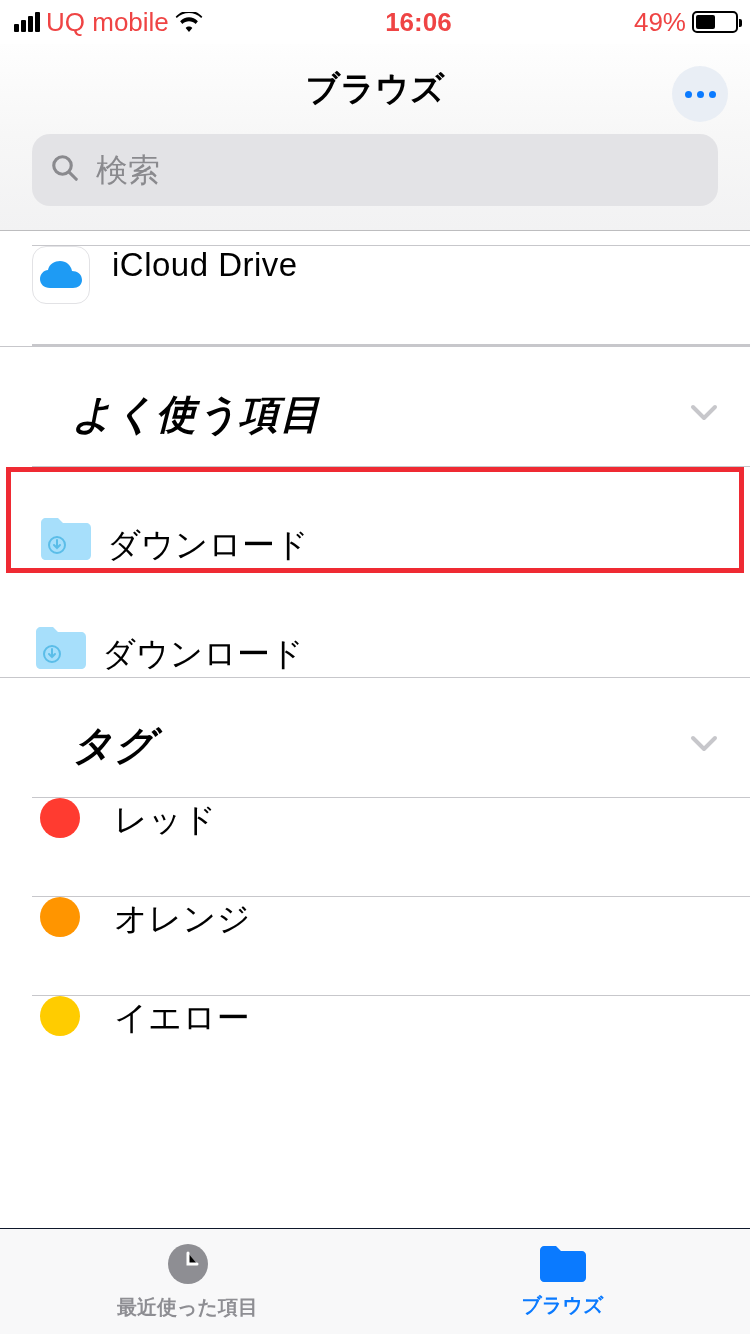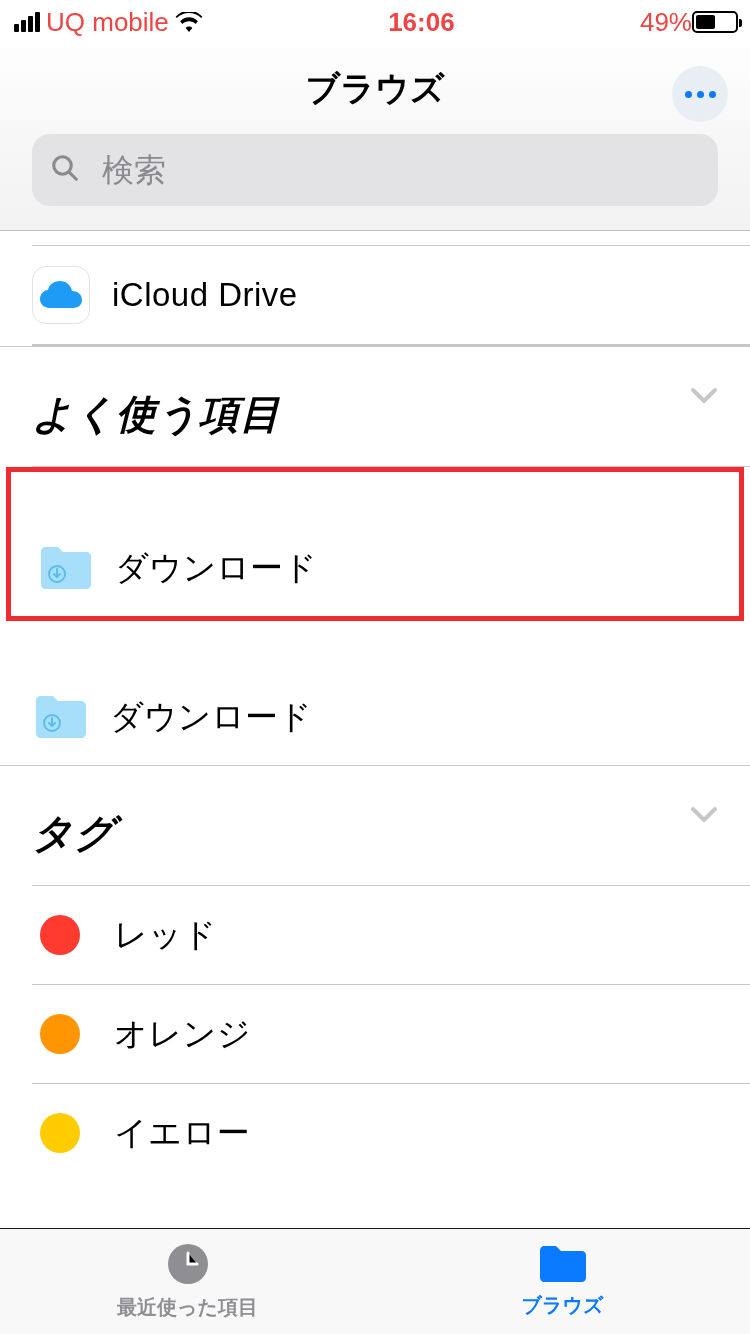--- a/index.html
+++ b/index.html
@@ -7,21 +7,21 @@
       width: 750px; height: 1334px;
       font-family: -apple-system, "Helvetica Neue", "Hiragino Sans", sans-serif;
       background: #fff; overflow: hidden; position: relative;
     }
     .status-bar {
       height: 44px; display: flex; align-items: center;
       justify-content: space-between; padding: 0 12px 0 14px;
       font-size: 26px; font-weight: 500; color: #ef4444;
     }
     .status-left { display: flex; align-items: center; gap: 6px; }
-    .status-right { display: flex; align-items: center; }
+    .status-right { display: flex; align-items: center; gap: 6px; }
     .signal-bars { display: flex; align-items: flex-end; gap: 2px; }
     .signal-bars span {
       width: 5px; background: #000; border-radius: 1px;
     }
     .signal-bars span:nth-child(1){height:8px}
     .signal-bars span:nth-child(2){height:12px}
     .signal-bars span:nth-child(3){height:16px}
     .signal-bars span:nth-child(4){height:20px}
     .wifi-icon svg { display: block; }
     .battery {
@@ -49,65 +49,66 @@
     .more-btn span {
       width: 7px; height: 7px; background: #0a7aff; border-radius: 50%;
     }
 
     .search-wrap {
       padding: 0 32px 24px; background: linear-gradient(#f7f7f7,#f2f2f3);
       border-bottom: 1px solid #bdbdbf;
     }
     .search-field {
       height: 72px; background: #e3e3e6; border-radius: 18px;
-      display: flex; align-items: center; padding: 0 18px; gap: 22px;
+      display: flex; align-items: center; padding: 0 18px; gap: 16px;
     }
     .search-field input {
       flex: 1; border: none; background: transparent; outline: none;
       font-size: 32px; color: #333;
     }
     .search-field input::placeholder { color: #8a8a8e; }
 
     .content { height: 1006px; overflow: hidden; }
     .top-pad { height: 14px; }
 
     .row {
-      display: flex; align-items: center; min-height: 98px;
+      display: flex; min-height: 98px;
       padding: 0 32px; gap: 22px;
     }
     .row .label { font-size: 33px; color: #000; letter-spacing: 0.5px; }
     .divider {
       height: 1px; background: #c7c7cb; margin-left: 32px;
     }
 
     .icon-box {
       width: 58px; height: 58px; border-radius: 14px;
       display: flex; align-items: center; justify-content: center;
       flex-shrink: 0;
     }
     .icon-box.icloud { background: #fff; border: 1px solid #e2e2e5; }
     .icon-box.iphone { background: #8e8e93; }
     .icon-box.trash { background: #8e8e93; }
 
     .section-header {
-      display: flex; justify-content: space-between;
+      display: flex; align-items: center; justify-content: space-between;
       padding: 40px 32px 24px;
+      margin-left: 40px;
     }
     .section-header .title {
       font-size: 40px; font-weight: 800; font-style: italic; letter-spacing: 1px;
     }
     .chevron { color: #c7c7cb; }
 
     .highlight-box {
       border: 5px solid #ef2a33; margin: 0 6px 8px;
     }
 
     .folder-row {
-      display: flex; align-items: center; min-height: 96px;
-      padding: 0 26px; gap: 20px; margin-top: 48px;
+      display: flex; align-items: flex-end; min-height: 96px;
+      padding: 0 26px; gap: 12px;
     }
     .folder-row .label { font-size: 33px; }
     .folder-icon { width: 58px; height: 58px; flex-shrink: 0; position: relative; }
 
     .tag-dot {
       width: 40px; height: 40px; border-radius: 50%; flex-shrink: 0;
       margin-left: 8px; margin-right: 12px;
     }
 
     .tab-bar {

